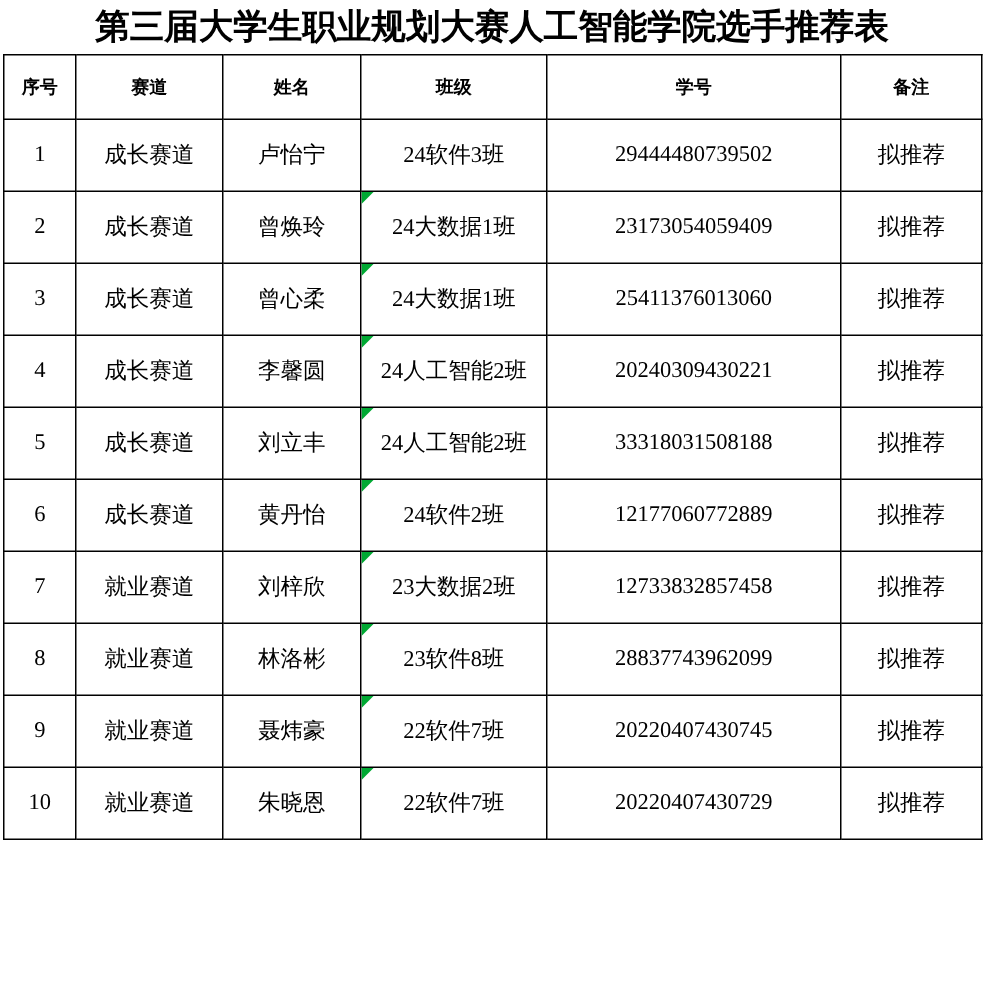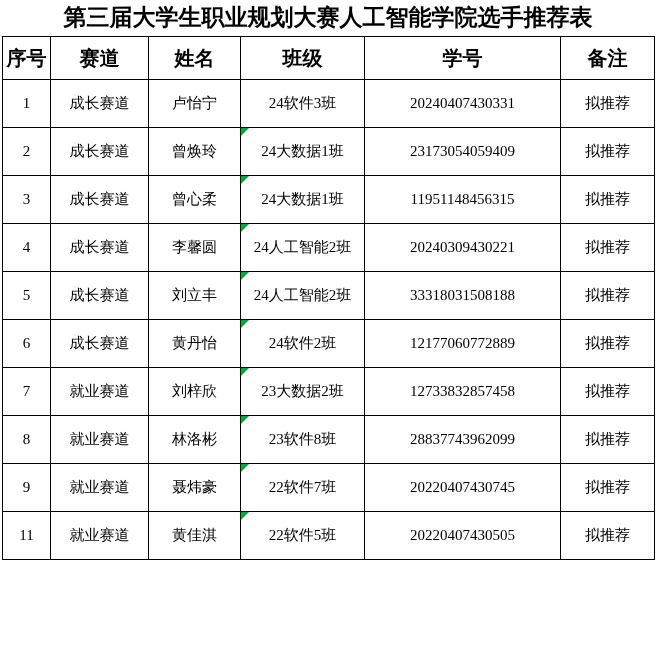--- a/index.html
+++ b/index.html
@@ -45,21 +45,21 @@
     font-size: 15px;
     font-weight: normal;
     padding: 0;
     height: 47px;
     position: relative;
     overflow: hidden;
     white-space: nowrap;
   }
   table.grid thead th {
     font-weight: bold;
-    font-size: 20px;
+    font-size: 12px;
     height: 42px;
   }
   td.num {
     font-size: 14px;
   }
   td.sno {
     font-family: "Liberation Serif", "DejaVu Serif", serif;
   }
   
   .mark-tri::before {
@@ -104,37 +104,37 @@
         <th>学号</th>
         <th>备注</th>
       </tr>
     </thead>
     <tbody>
       <tr>
         <td class="sno num">1</td>
         <td>成长赛道</td>
         <td>卢怡宁</td>
         <td>24软件3班</td>
-        <td class="num">20240407430331</td>
+        <td class="num">29444480739502</td>
         <td>拟推荐</td>
       </tr>
       <tr>
         <td class="sno num">2</td>
         <td>成长赛道</td>
         <td>曾焕玲</td>
         <td class="mark-tri">24大数据1班</td>
         <td class="num">23173054059409</td>
         <td>拟推荐</td>
       </tr>
       <tr>
         <td class="sno num">3</td>
         <td>成长赛道</td>
         <td>曾心柔</td>
         <td class="mark-tri">24大数据1班</td>
-        <td class="num">11951148456315</td>
+        <td class="num">25411376013060</td>
         <td>拟推荐</td>
       </tr>
       <tr>
         <td class="sno num">4</td>
         <td>成长赛道</td>
         <td>李馨圆</td>
         <td class="mark-tri">24人工智能2班</td>
         <td class="num">20240309430221</td>
         <td>拟推荐</td>
       </tr>
@@ -172,23 +172,23 @@
       </tr>
       <tr>
         <td class="sno num">9</td>
         <td>就业赛道</td>
         <td>聂炜豪</td>
         <td class="mark-tri">22软件7班</td>
         <td class="num">20220407430745</td>
         <td>拟推荐</td>
       </tr>
       <tr>
-        <td class="sno num">11</td>
+        <td class="sno num">10</td>
         <td>就业赛道</td>
-        <td>黄佳淇</td>
-        <td class="mark-tri">22软件5班</td>
-        <td class="num">20220407430505</td>
+        <td>朱晓恩</td>
+        <td class="mark-tri">22软件7班</td>
+        <td class="num">20220407430729</td>
         <td>拟推荐</td>
       </tr>
     </tbody>
   </table>
 
 </div>
 
 </body></html>

